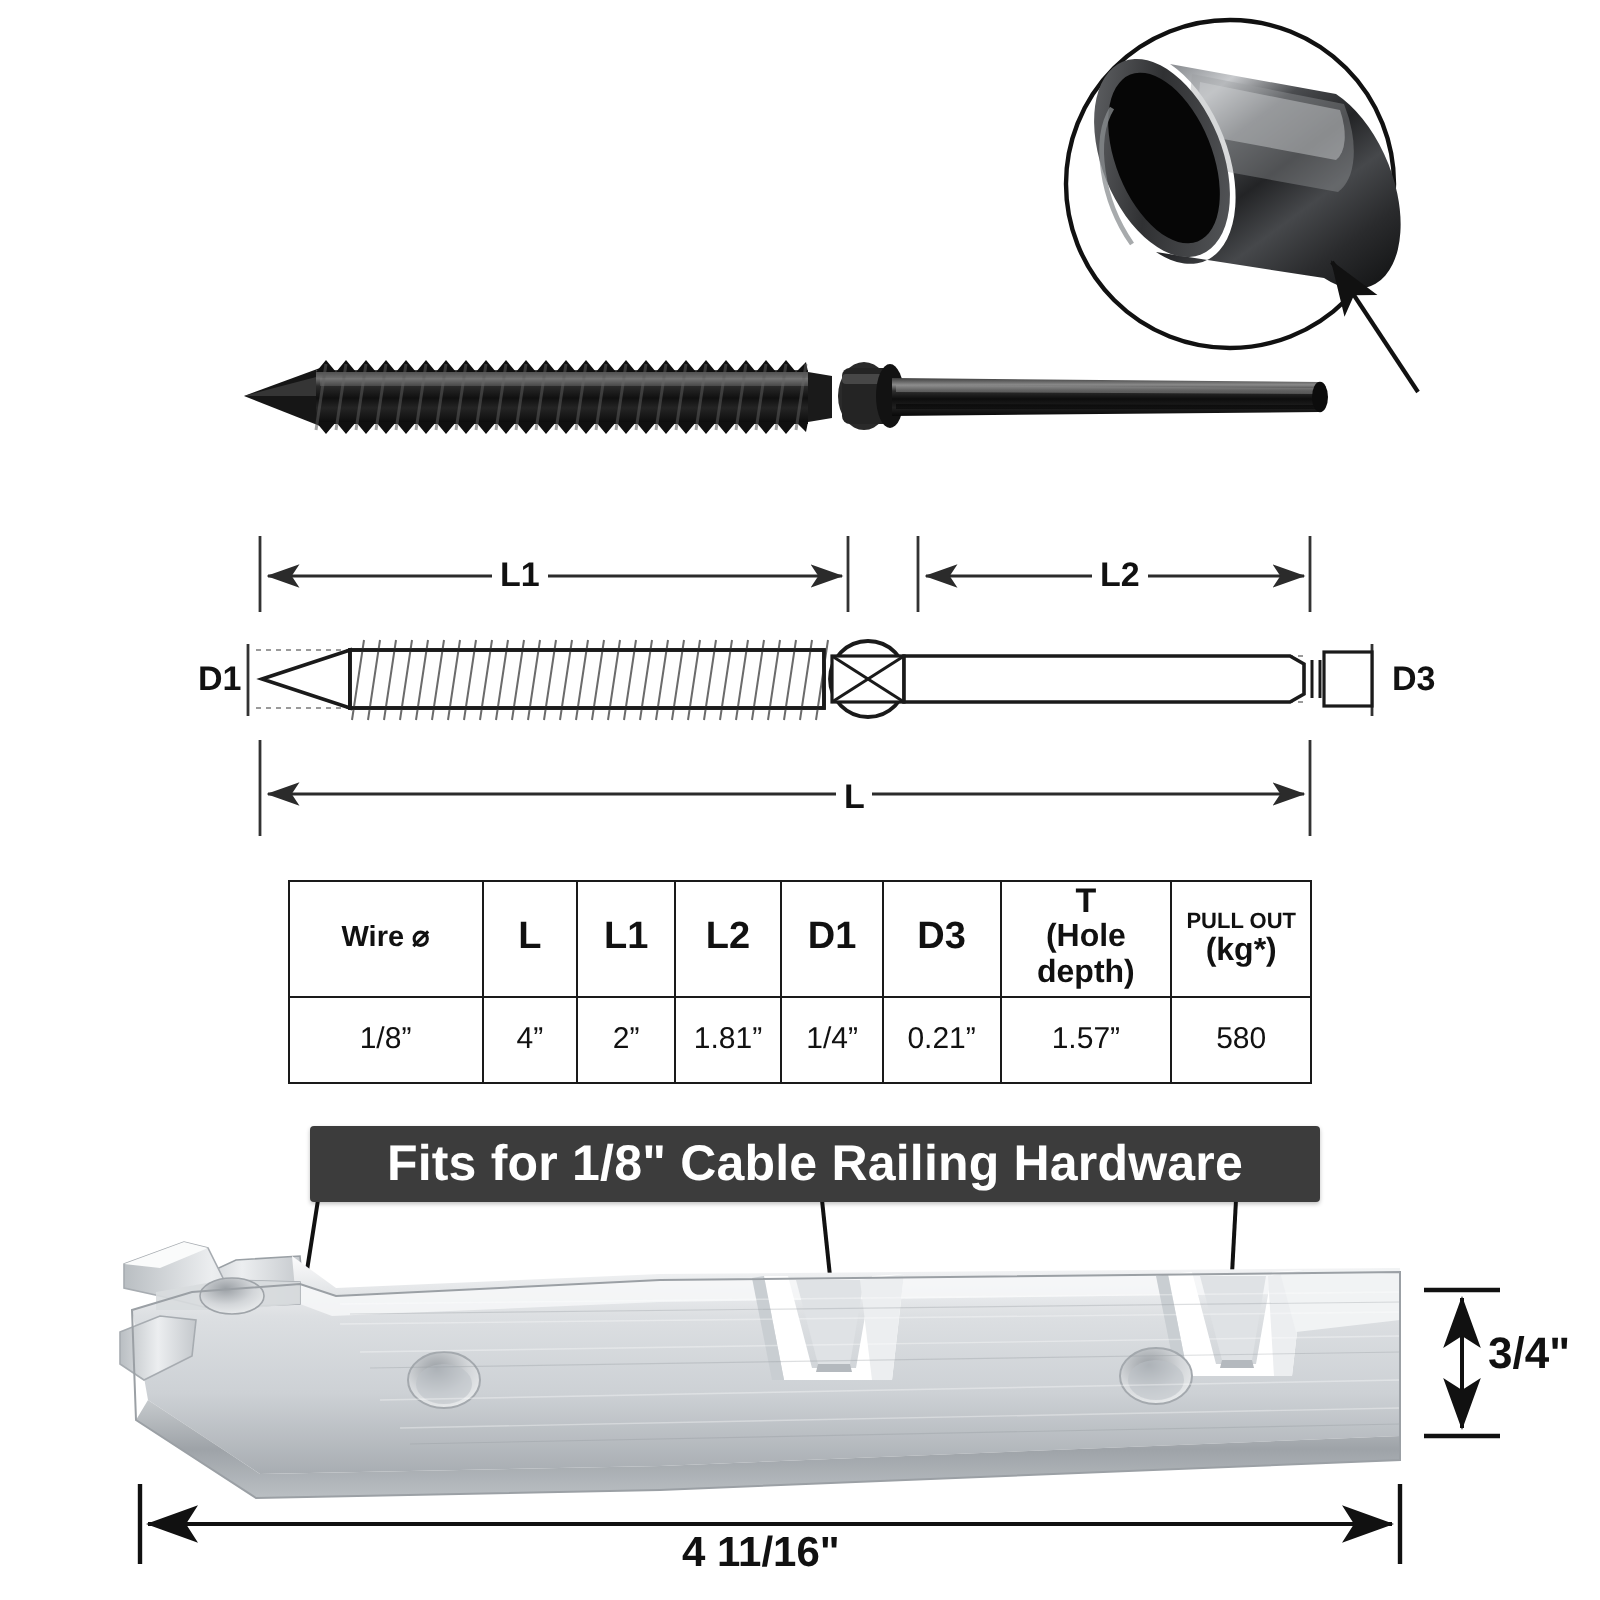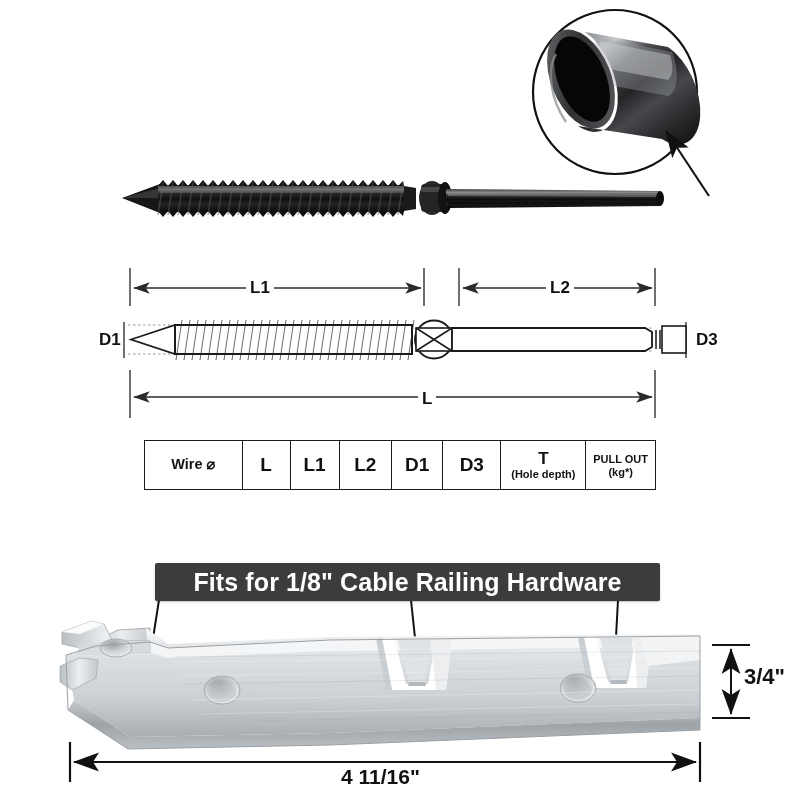--- a/index.html
+++ b/index.html
@@ -35,21 +35,21 @@
     font-size:19px;
     line-height:1.05;
   }
   .spec-table tr.head td.small{font-size:13.5px;font-weight:bold;}
   .spec-table tr.head td.wire{font-size:14.5px;font-weight:bold;}
   .spec-table tr.vals td{
     height:40px;
     font-size:15px;
     font-weight:normal;
   }
-  .sub{display:block;font-size:11px;font-weight:bold;line-height:1.15;}
+  .sub{display:block;font-size:16px;font-weight:bold;line-height:1.15;}
 
   
   .banner{
     position:absolute;
     left:155px;top:563px;
     width:505px;height:38px;
     background:#3c3c3c;
     border-radius:2px;
     display:flex;align-items:center;justify-content:center;
     box-shadow:0 1px 2px rgba(0,0,0,.25);
@@ -447,20 +447,30 @@
         <td style="width:58px">D3</td>
         <td class="small" style="width:86px">
           <span style="font-size:17px;">T</span>
           <span class="sub">(Hole depth)</span>
         </td>
         <td class="small" style="width:70px">
           <span style="font-size:11px;">PULL OUT</span>
           <span class="sub">(kg*)</span>
         </td>
       </tr>
+      <tr class="vals">
+        <td>1/8”</td>
+        <td>4”</td>
+        <td>2”</td>
+        <td>1.81”</td>
+        <td>1/4”</td>
+        <td>0.21”</td>
+        <td>1.57”</td>
+        <td>580</td>
+      </tr>
     </tbody>
   </table>
 
   <div class="banner">
     <span class="banner-text">Fits for 1/8" Cable Railing Hardware</span>
   </div>
 
   <div class="dimlbl" id="lbl-h34">3/4"</div>
   <div class="dimlbl" id="lbl-len">4 11/16"</div>
 

